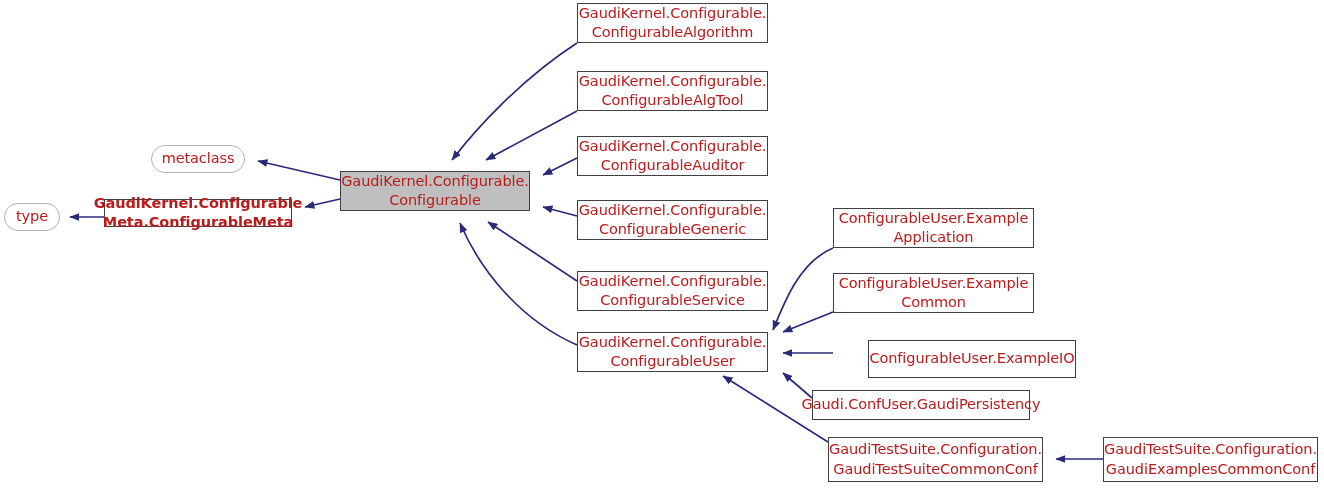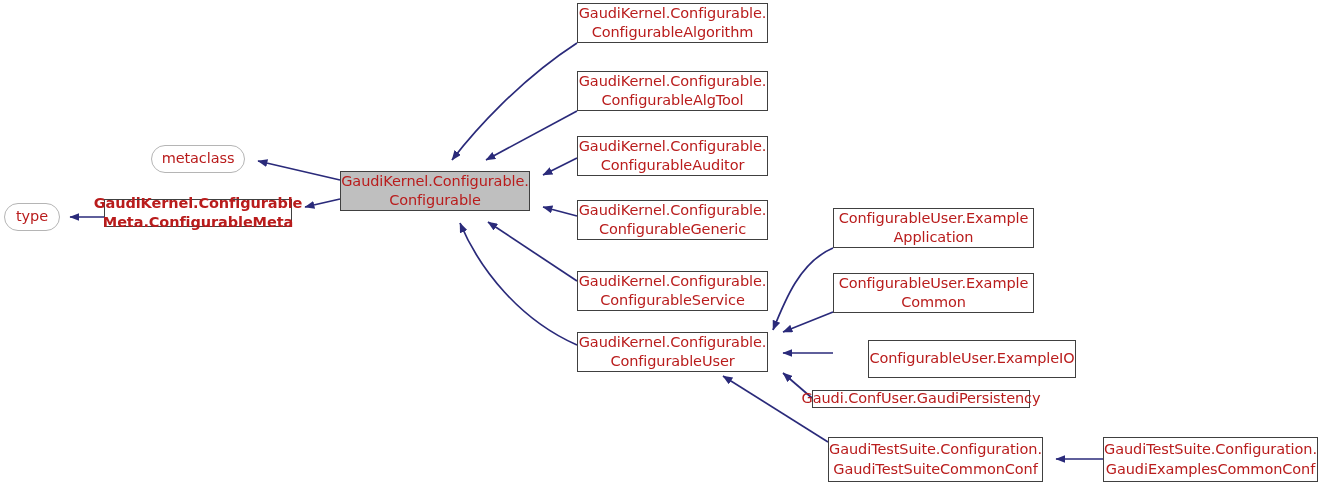--- a/index.html
+++ b/index.html
@@ -115,20 +115,20 @@
 ConfigurableGeneric</span></div>
       <div class="node" style="left: 577px; top: 271px; width: 191px; height: 40px;"><span class="node-label">GaudiKernel.Configurable.
 ConfigurableService</span></div>
       <div class="node" style="left: 577px; top: 332px; width: 191px; height: 40px;"><span class="node-label">GaudiKernel.Configurable.
 ConfigurableUser</span></div>
       <div class="node" style="left: 833px; top: 208px; width: 201px; height: 40px;"><span class="node-label">ConfigurableUser.Example
 Application</span></div>
       <div class="node" style="left: 833px; top: 273px; width: 201px; height: 40px;"><span class="node-label">ConfigurableUser.Example
 Common</span></div>
       <div class="node" style="left: 833px; top: 340px; width: 208px; height: 38px; margin-left: 35px;"><span class="node-label">ConfigurableUser.ExampleIO</span></div>
-      <div class="node" style="left: 812px; top: 390px; width: 218px; height: 18px;"><span class="node-label">Gaudi.ConfUser.GaudiPersistency</span></div>
+      <div class="node" style="left: 812px; top: 390px; width: 218px; height: 30px;"><span class="node-label">Gaudi.ConfUser.GaudiPersistency</span></div>
       <div class="node" style="left: 828px; top: 437px; width: 215px; height: 45px;"><span class="node-label">GaudiTestSuite.Configuration.
 GaudiTestSuiteCommonConf</span></div>
       <div class="node" style="left: 1103px; top: 437px; width: 215px; height: 45px;"><span class="node-label">GaudiTestSuite.Configuration.
 GaudiExamplesCommonConf</span></div>
     </div>
 
 </div>
 
 </body></html>

